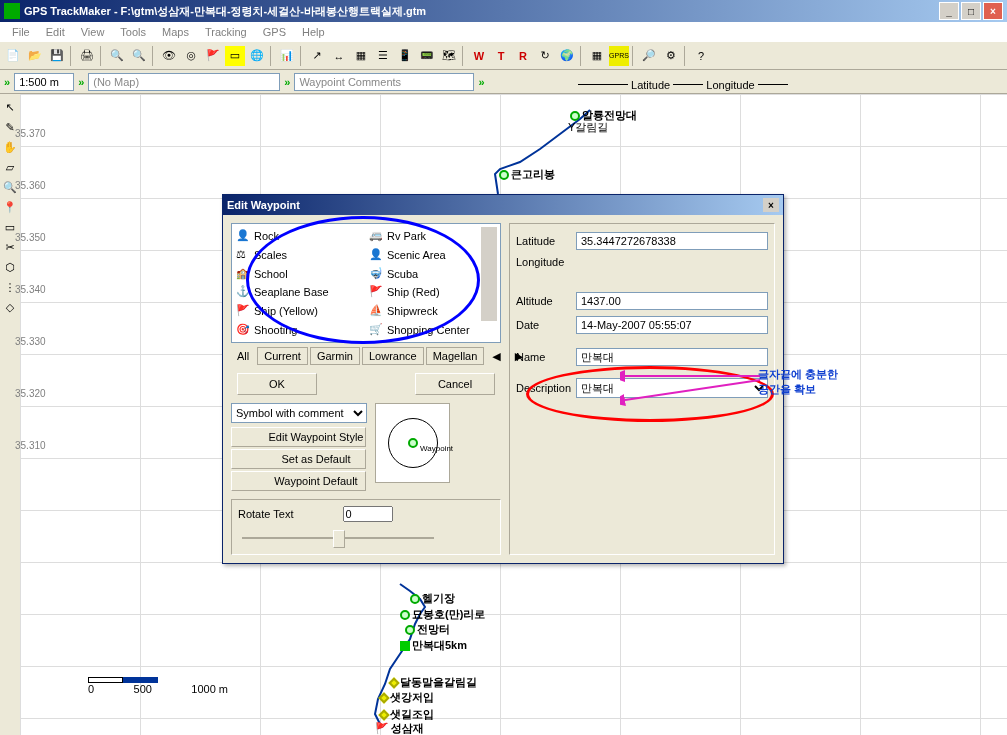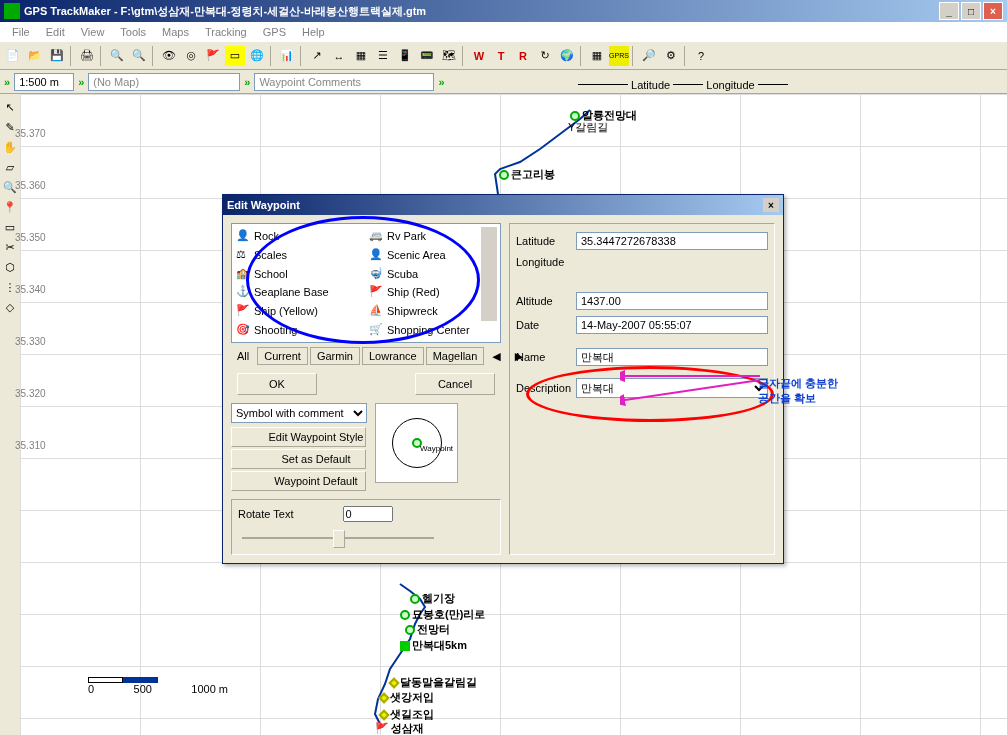--- a/index.html
+++ b/index.html
@@ -118,21 +118,21 @@
   <span class="tbtn">🔎</span>
   <span class="tbtn">⚙</span>
   <span class="sep"></span>
   <span class="tbtn">?</span>
 </div>
 
 <div class="scalebar">
   <span class="green-arrow">»</span>
   <input style="width: 60px;" value="1:500 m">
   <span class="green-arrow">»</span>
-  <input style="width: 152px; color: rgb(136, 136, 136);" value="(No Map)">
+  <input style="width: 192px; color: rgb(136, 136, 136);" value="(No Map)">
   <span class="green-arrow">»</span>
   <input style="width: 180px; color: rgb(136, 136, 136);" value="Waypoint Comments">
   <span class="green-arrow">»</span>
 </div>
 
 <div class="axis-lat-lon">
   <span class="axis-bracket" style="width:50px"></span>
   <span>Latitude</span>
   <span class="axis-bracket" style="width:30px"></span>
   <span>Longitude</span>
@@ -300,21 +300,21 @@
         <div>
           <select style="width:136px">
             <option>Symbol with comment</option>
           </select>
           <div class="stylebtns" style="margin-top:4px">
             <button>Edit Waypoint Style</button>
             <button>Set as Default</button>
             <button>Waypoint Default</button>
           </div>
         </div>
-        <div style="width:83px;height:80px;border:1px solid #aca899;background:#fff;display:flex;align-items:center;justify-content:center;position:relative">
+        <div style="width:75px;height:80px;border:1px solid #aca899;background:#fff;display:flex;align-items:center;justify-content:center;position:relative">
           <div style="width:50px;height:50px;border:1px solid #000;border-radius:50%"></div>
           <div style="position:absolute;width:10px;height:10px;border:2px solid #0a0;border-radius:50%;background:#cfc"></div>
           <span style="position:absolute;font-size:8px;left:44px;top:40px">Waypoint</span>
         </div>
       </div>
       <div class="rotate">
         <div style="display:flex;gap:50px;align-items:center">
           <span>Rotate Text</span>
           <input style="width: 50px;" value="0">
         </div>
@@ -360,16 +360,16 @@
 <svg style="position:absolute;top:370px;left:620px;pointer-events:none" width="150" height="40">
   <defs>
       <marker id="ah" markerWidth="8" markerHeight="8" refX="0" refY="3" orient="auto">
         <path d="M0,0 L0,6 L8,3 z" fill="#e020c0"></path>
       </marker>
     </defs>
   <line x1="140" y1="6" x2="5" y2="6" stroke="#e020c0" stroke-width="2" marker-end="url(#ah)"></line>
   <line x1="140" y1="10" x2="5" y2="30" stroke="#e020c0" stroke-width="2" marker-end="url(#ah)"></line>
 </svg>
 
-<div class="annotation" style="top:376px;left:758px">
+<div class="annotation" style="top:367px;left:758px">
   <div>글자끝에 충분한</div>
   <div>공간을 확보</div>
 </div>
 
 </body></html>

